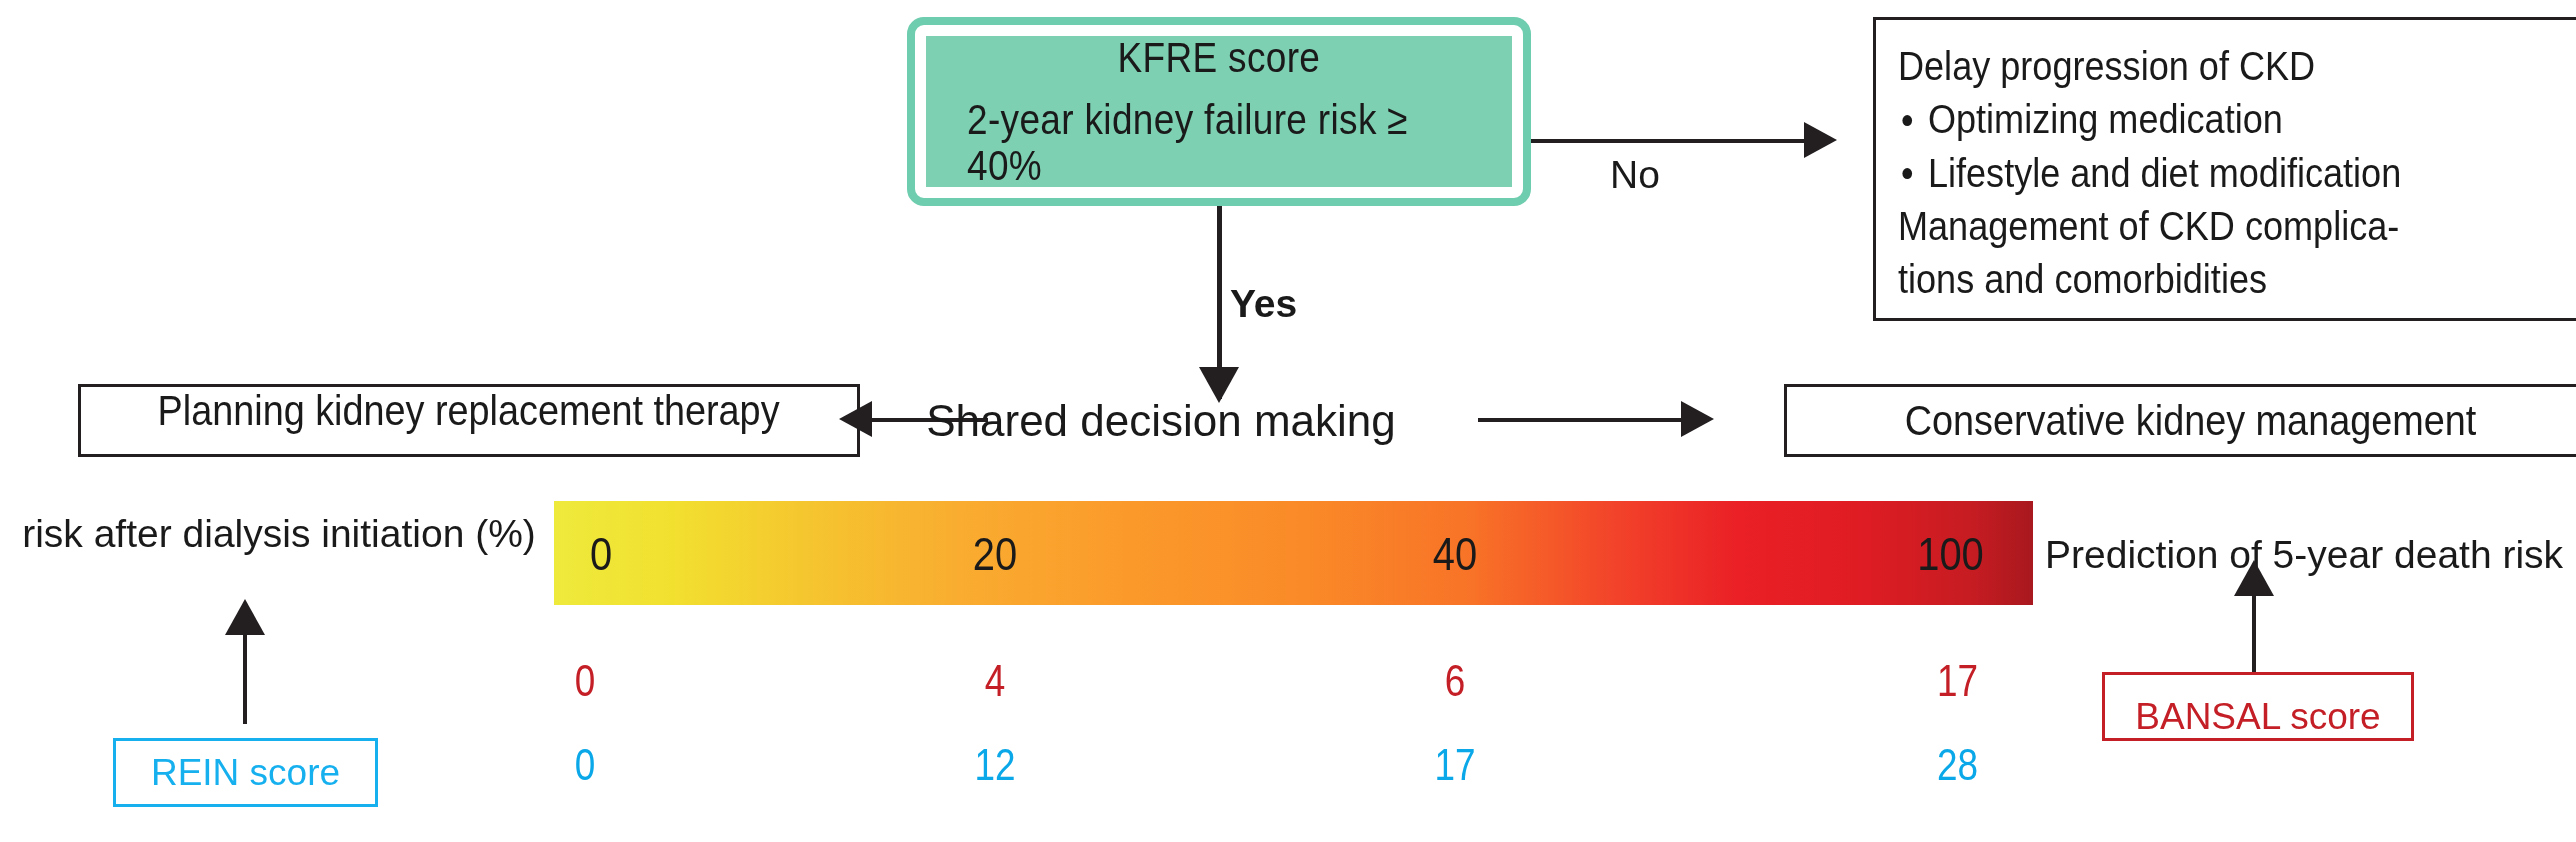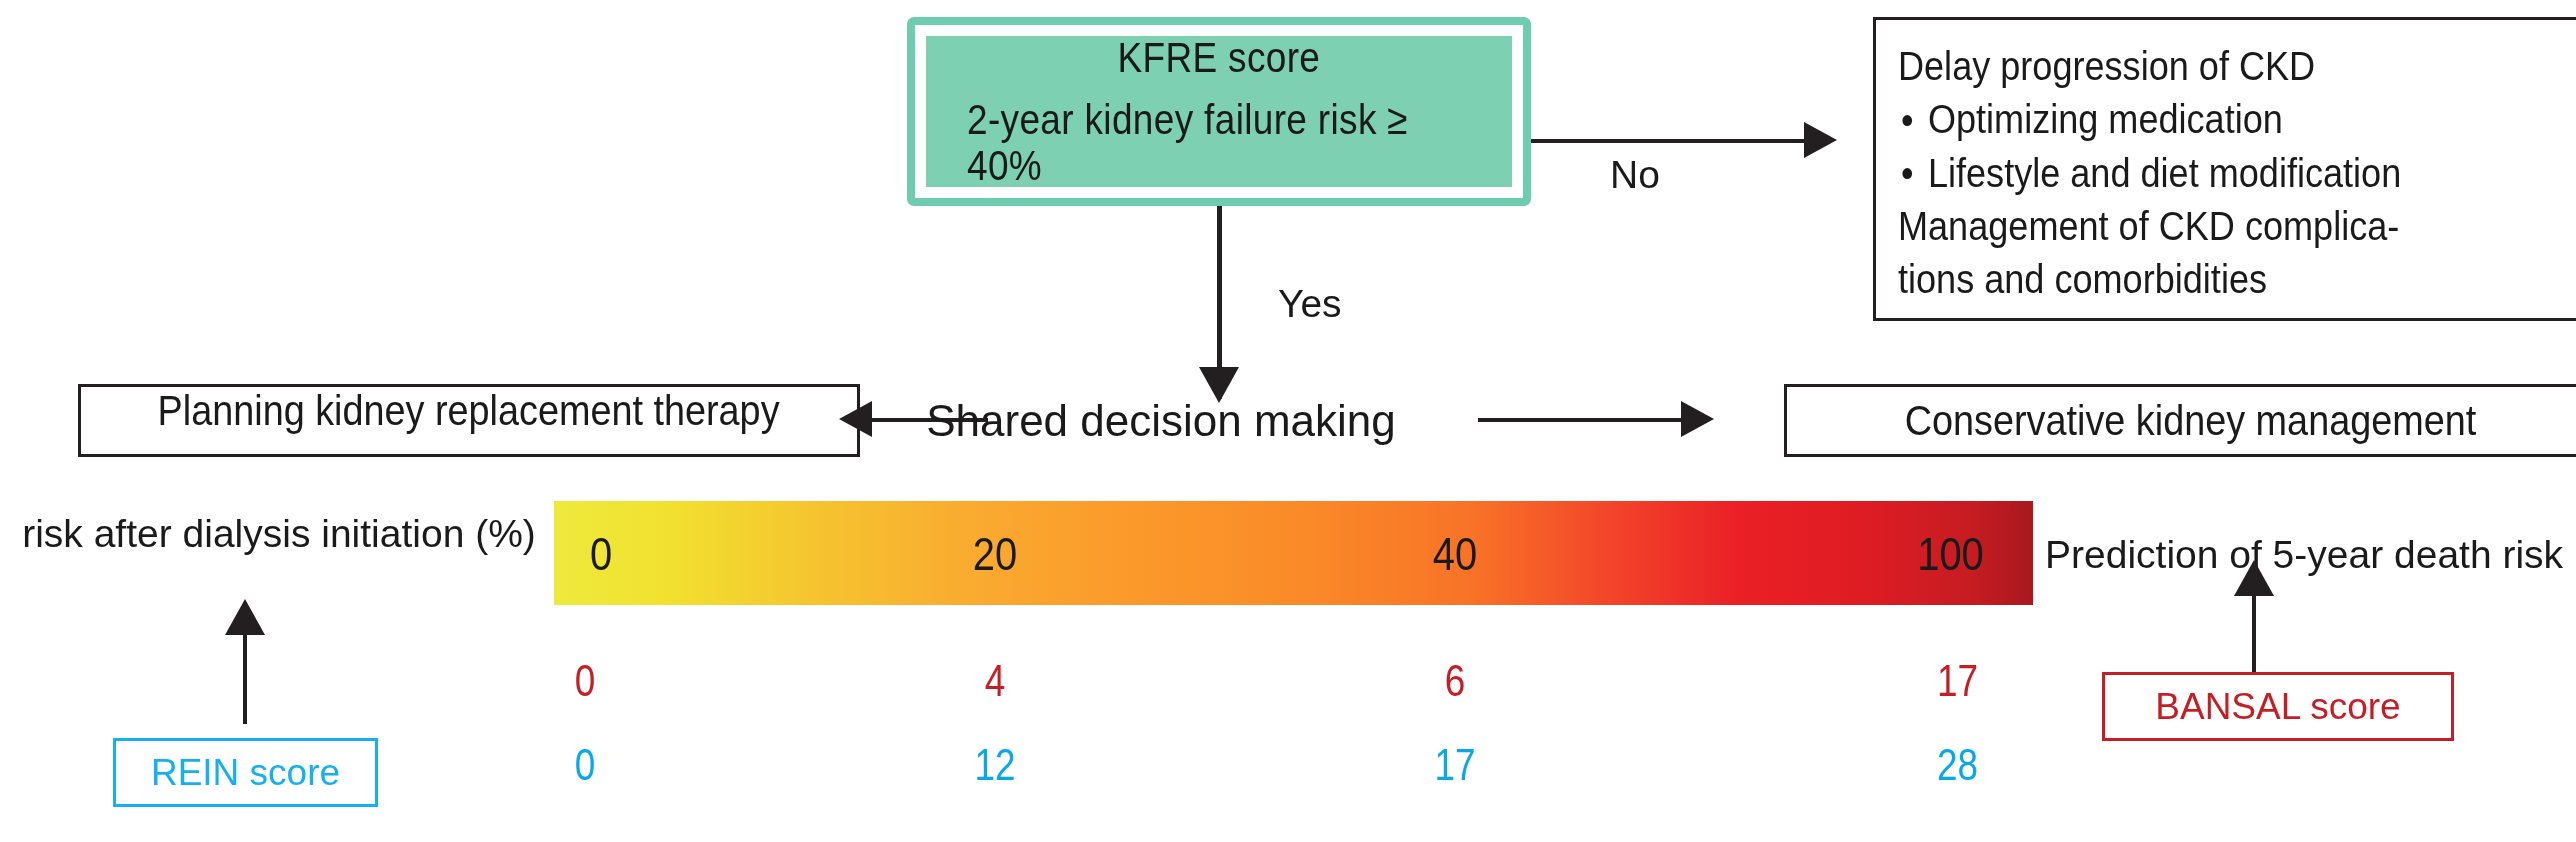--- a/index.html
+++ b/index.html
@@ -21,21 +21,21 @@
   }
   .abs { position: absolute; }
 
   
   #kfre-box {
     left: 907px;
     top: 17px;
     width: 624px;
     height: 189px;
     border: 8.6px solid #6ecdae;
-    border-radius: 7px;
+    border-radius: 17px;
     background: #ffffff;
     box-sizing: border-box;
     padding: 11px;
   }
   #kfre-inner {
     width: 100%;
     height: 100%;
     background: #7ed0b3;
     display: flex;
     flex-direction: column;
@@ -136,21 +136,21 @@
   }
 
   
   .flow-label {
     font-family: "Liberation Sans", sans-serif;
     font-size: 39px;
     color: #1a1a1a;
     white-space: nowrap;
   }
   #label-no  { left: 1610px; top: 153px; }
-  #label-yes { left: 1278px; top: 282px; }
+  #label-yes { left: 1230px; top: 282px; font-weight: bold; }
 
   
   #gradient-bar {
     left: 554px;
     top: 501px;
     width: 1479px;
     height: 104px;
     background: linear-gradient(to right,
        #eeea3c 0%,
        #f2e02f 8%,
@@ -216,24 +216,25 @@
     top: 721px;
     width: 265px;
     height: 69px;
     border: 3.9px solid #16b0ef;
     color: #16b0ef;
     margin-top: 17px;
   }
   #bansal-box {
     left: 2102px;
     top: 672px;
-    width: 352px;
+    width: 312px;
     height: 69px;
     border: 3.9px solid #c41f26;
     color: #c41f26;
+    align-items: flex-end;
   }
 
   
   .hline { position: absolute; background: #231f20; height: 3.9px; }
   .vline { position: absolute; background: #231f20; width: 4.7px; }
   .arrow-r {
     position: absolute;
     width: 0; height: 0;
     border-top: 18.7px solid transparent;
     border-bottom: 18.7px solid transparent;

